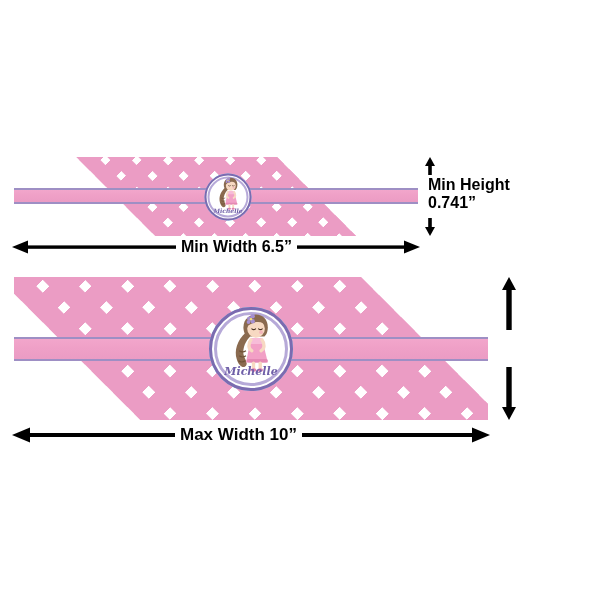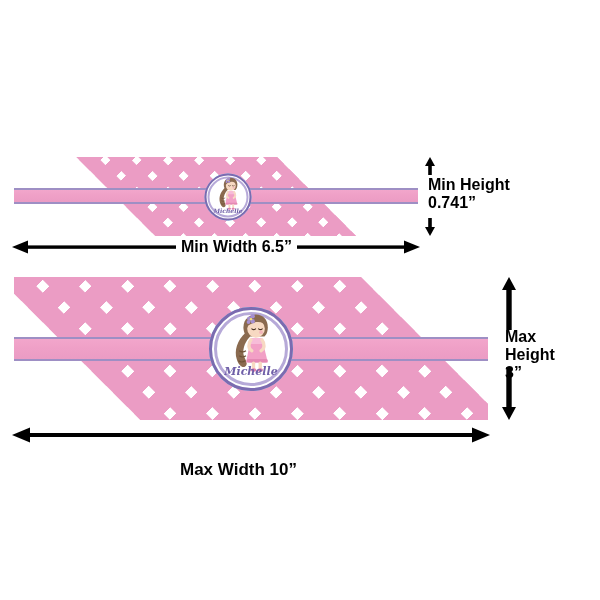--- a/index.html
+++ b/index.html
@@ -213,24 +213,23 @@
   </div>
 
   <svg class="arrow-svg" style="left:500px; top:277px; width:18px; height:143px;" viewBox="0 0 18 143">
     <g fill="#000">
       <polygon points="9,0 16,13 2,13"></polygon>
       <rect x="6.3" y="11" width="5.4" height="42"></rect>
       <rect x="6.3" y="90" width="5.4" height="42"></rect>
       <polygon points="9,143 16,130 2,130"></polygon>
     </g>
   </svg>
-  <div class="dim-text" style="left:505px; top:328px; font-size:16px;"><span>Max Height</span><br><span>3”</span></div>
 
   <svg class="arrow-svg" style="left:12px; top:426px; width:478px; height:18px;" viewBox="0 0 478 18">
     <g fill="#000">
       <polygon points="0,9 18,1.5 18,16.5"></polygon>
       <rect x="16" y="7" width="446" height="4"></rect>
       <polygon points="478,9 460,1.5 460,16.5"></polygon>
     </g>
   </svg>
-  <div class="dim-text center-on-rule" style="left:175px; top:425px; font-size:17px;margin-top:35px;">Max Width 10”</div>
+  <div class="dim-text center-on-rule" style="left:175px; top:425px; font-size:17px;">Max Width 10”</div>
 
 </div>
 
 </body></html>

